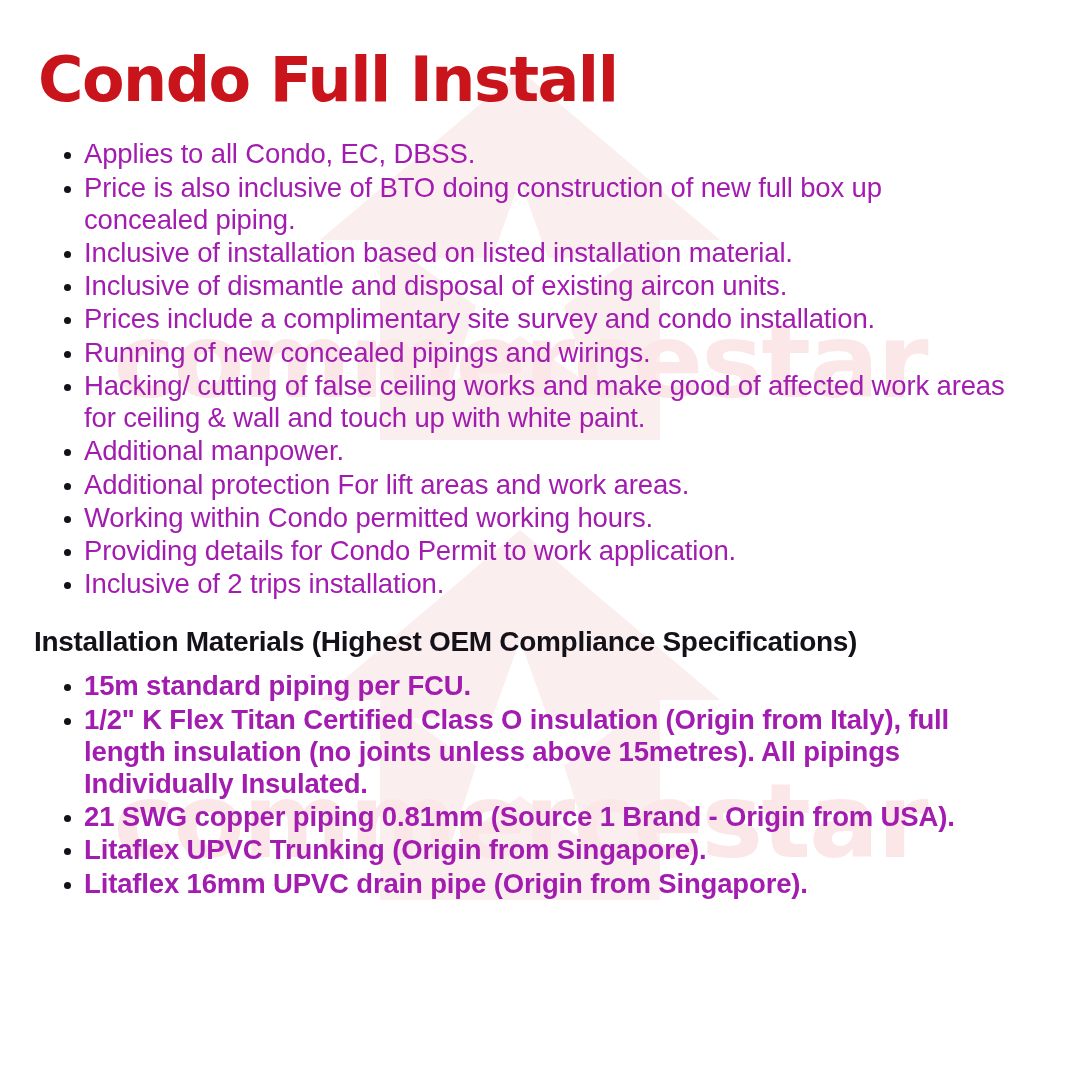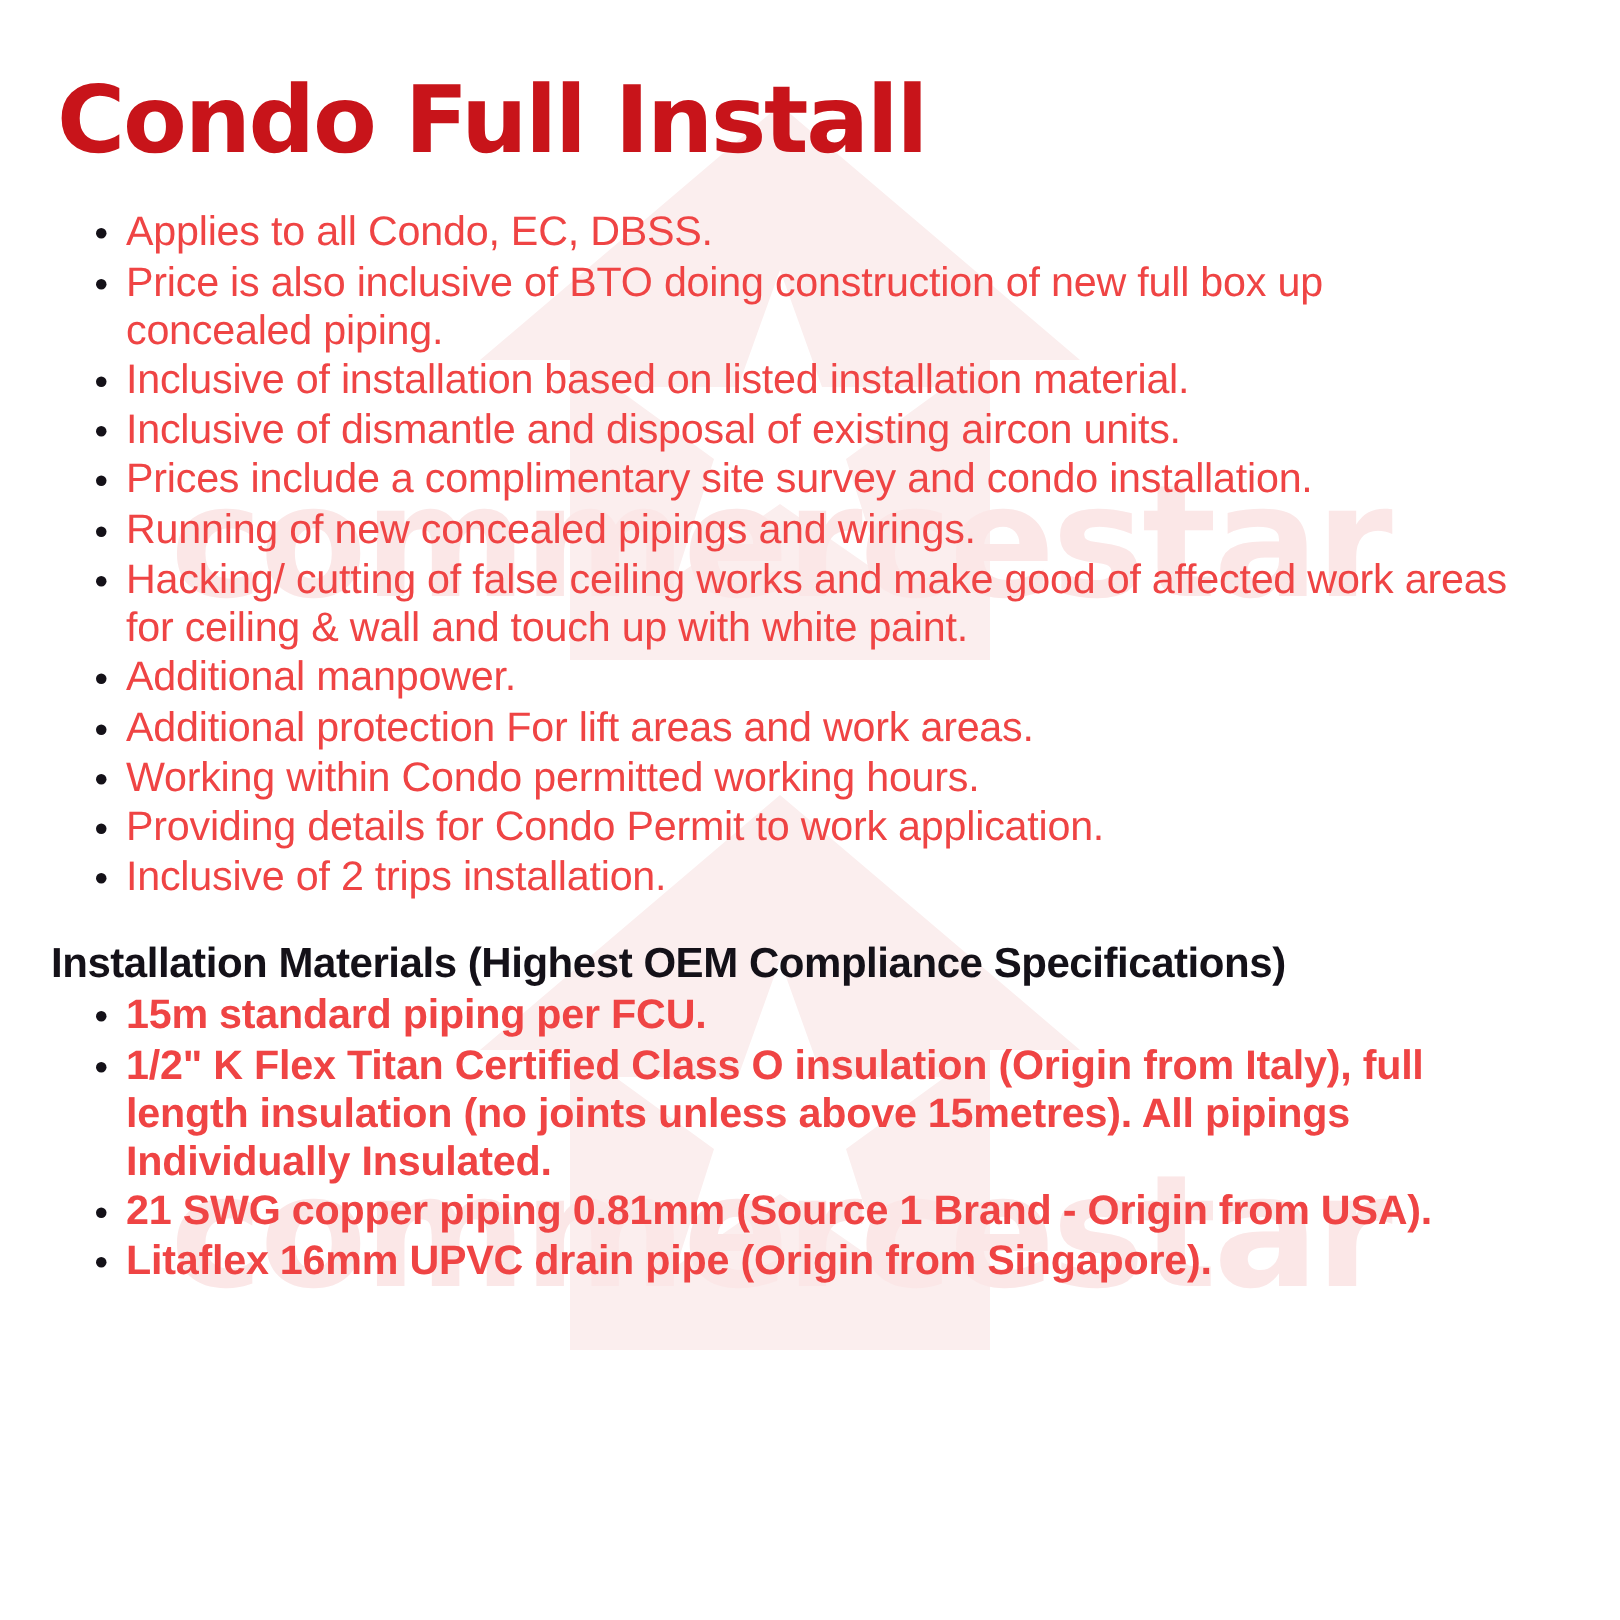--- a/index.html
+++ b/index.html
@@ -77,39 +77,39 @@
     margin: 0;
     padding: 0;
   }
   ul.bullets li {
     position: relative;
     font-size: 27.5px;
     line-height: 32.2px;
     padding-left: 50px;
     margin: 0 0 1px 0;
     letter-spacing: -0.15px;
-    color: #ef4444;
+    color: #a21caf;
   }
   ul.bullets li::before {
     content: "";
     position: absolute;
     left: 30px;
     top: 14px;
     width: 7px;
     height: 7px;
     border-radius: 50%;
     background: #141118;
   }
 
   .section-heading {
     font-weight: 700;
     font-size: 28px;
     line-height: 32px;
     letter-spacing: -0.3px;
-    margin: 26px 0 2px 0;
+    margin: 26px 0 12px 0;
     color: #141118;
   }
 
   .list-block-2 li { margin-bottom: 1px; font-weight: bold; }
 </style>
 </head>
 <body>
 
 <div id="page">
 
@@ -149,17 +149,18 @@
       <li>Providing details for Condo Permit to work application.</li>
       <li>Inclusive of 2 trips installation.</li>
     </ul>
 
     <div class="section-heading">Installation Materials (Highest OEM Compliance Specifications)</div>
 
     <ul class="bullets list-block-2">
       <li>15m standard piping per FCU.</li>
       <li>1/2" K Flex Titan Certified Class O insulation (Origin from Italy), full length insulation (no joints unless above 15metres). All pipings Individually Insulated.</li>
       <li>21 SWG copper piping 0.81mm (Source 1 Brand - Origin from USA).</li>
+      <li>Litaflex UPVC Trunking (Origin from Singapore).</li>
       <li>Litaflex 16mm UPVC drain pipe (Origin from Singapore).</li>
     </ul>
 
   </div>
 </div>
 
 </body></html>

